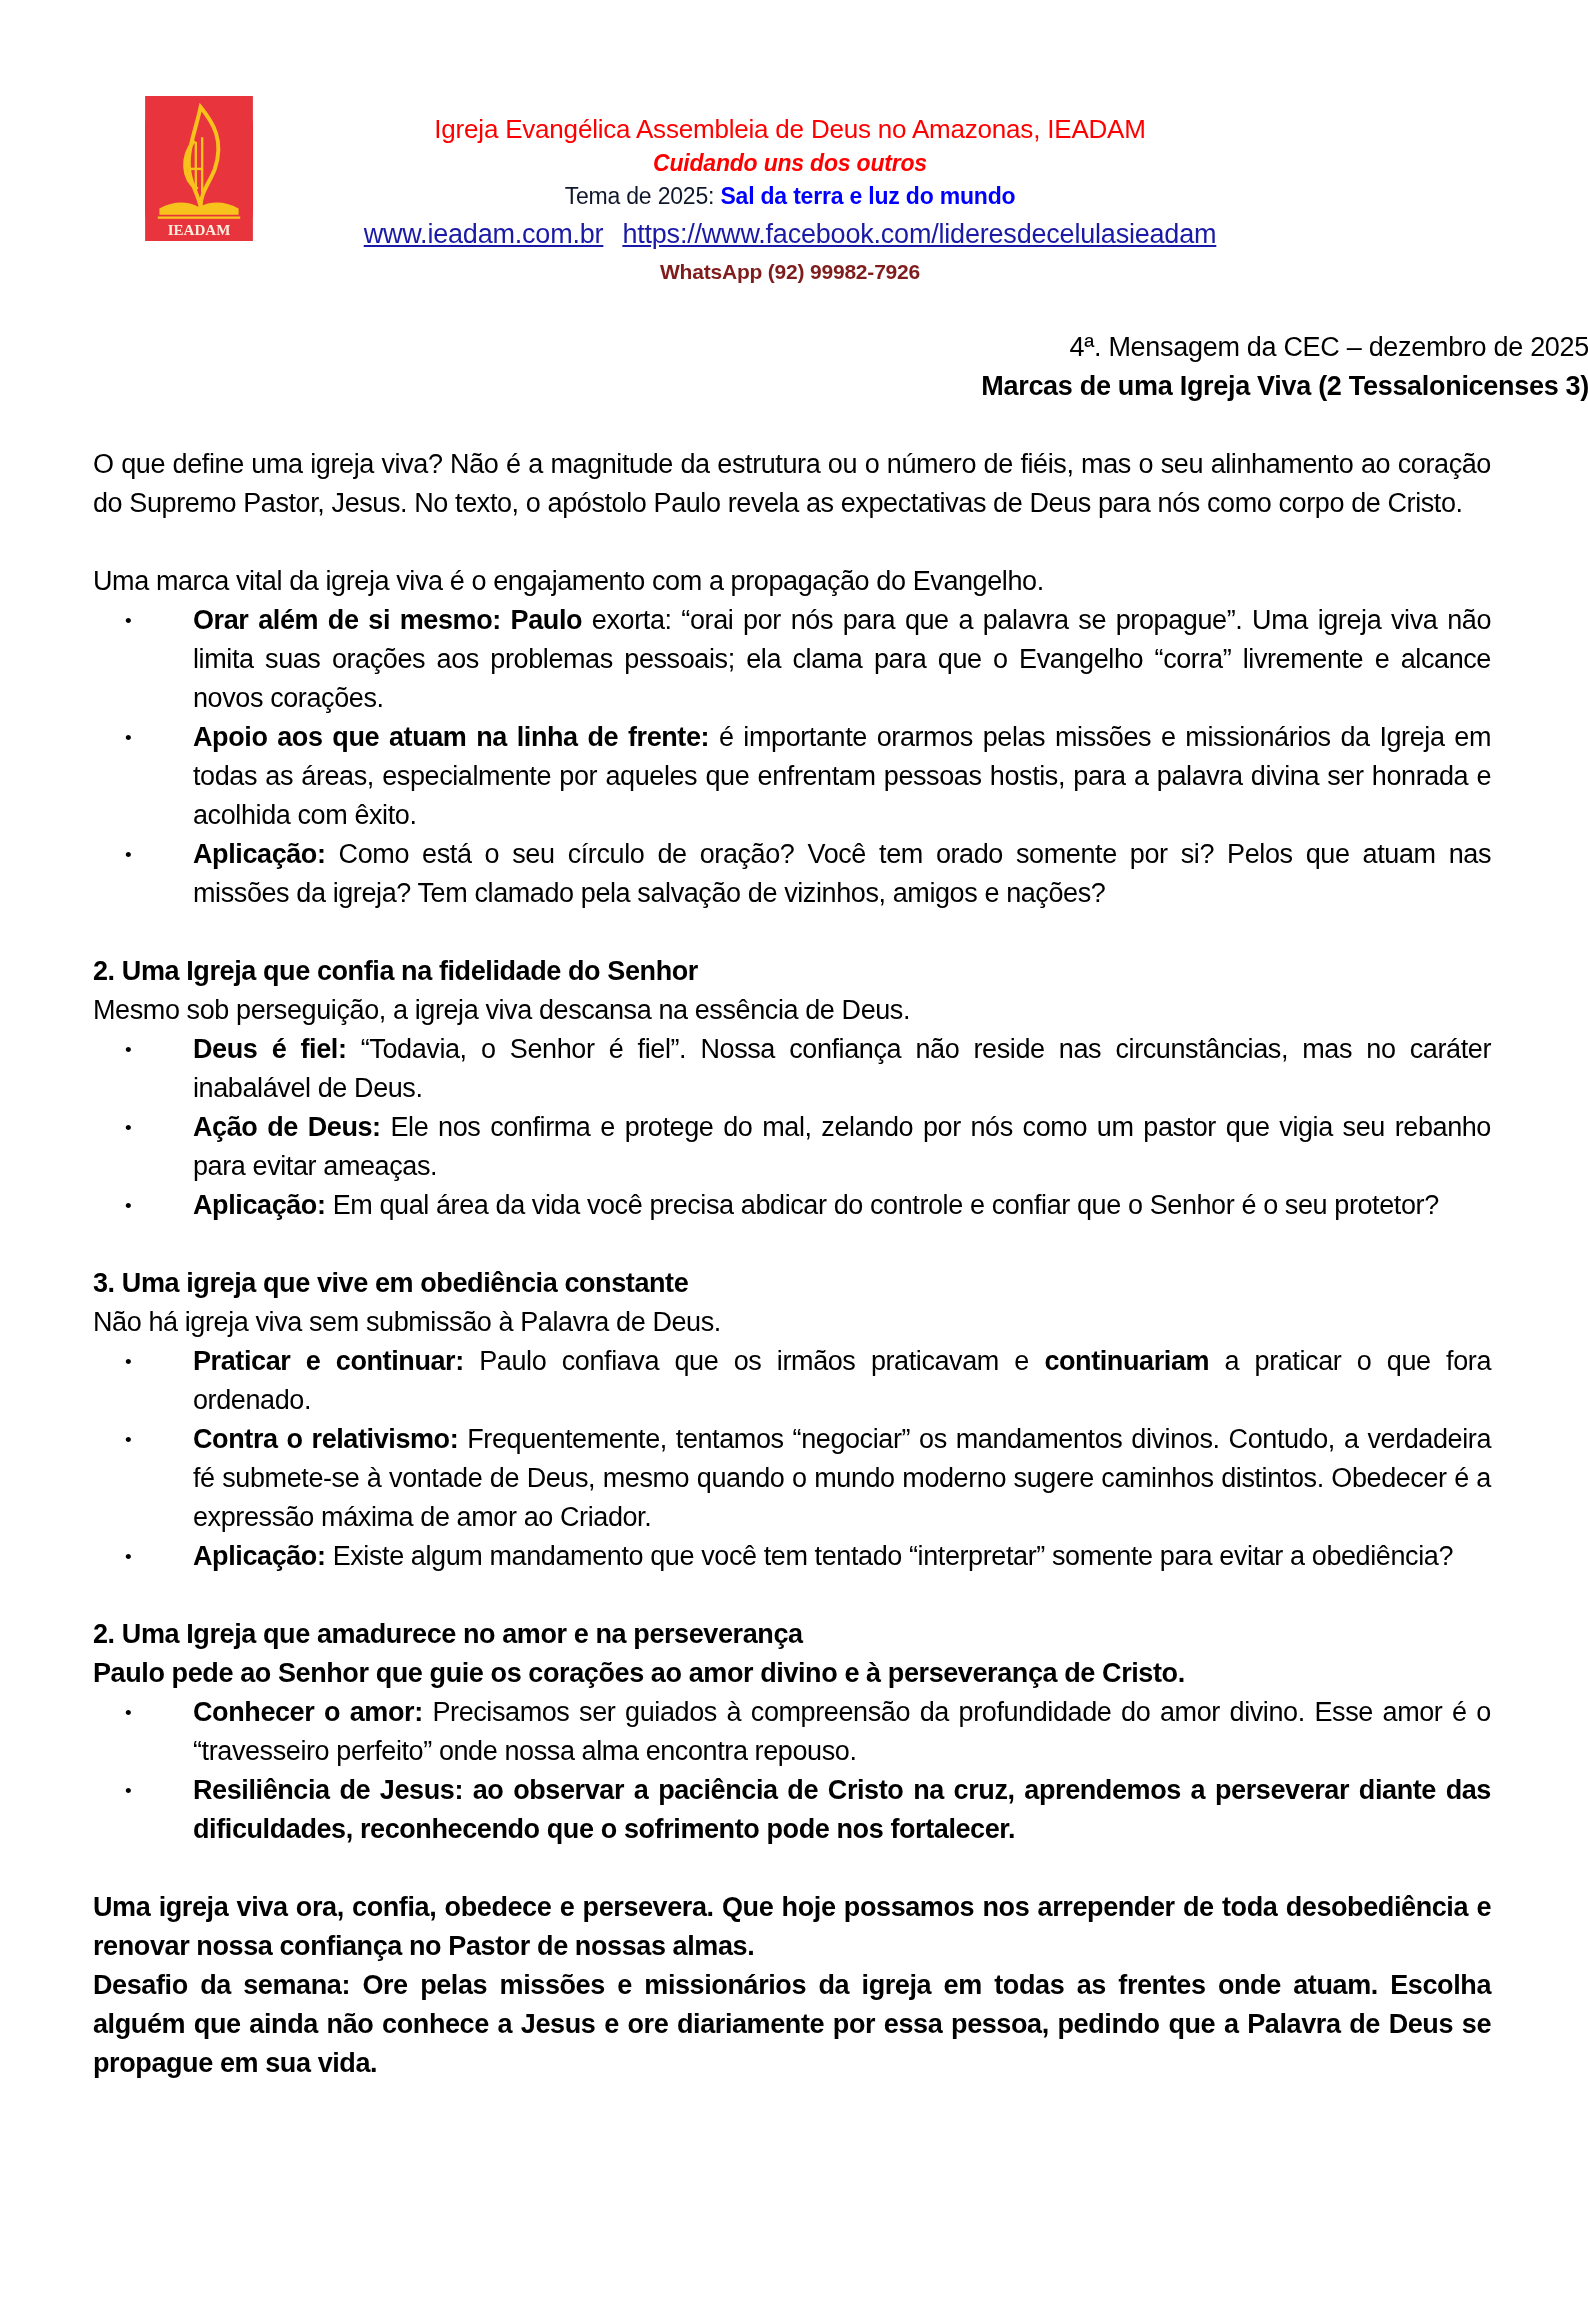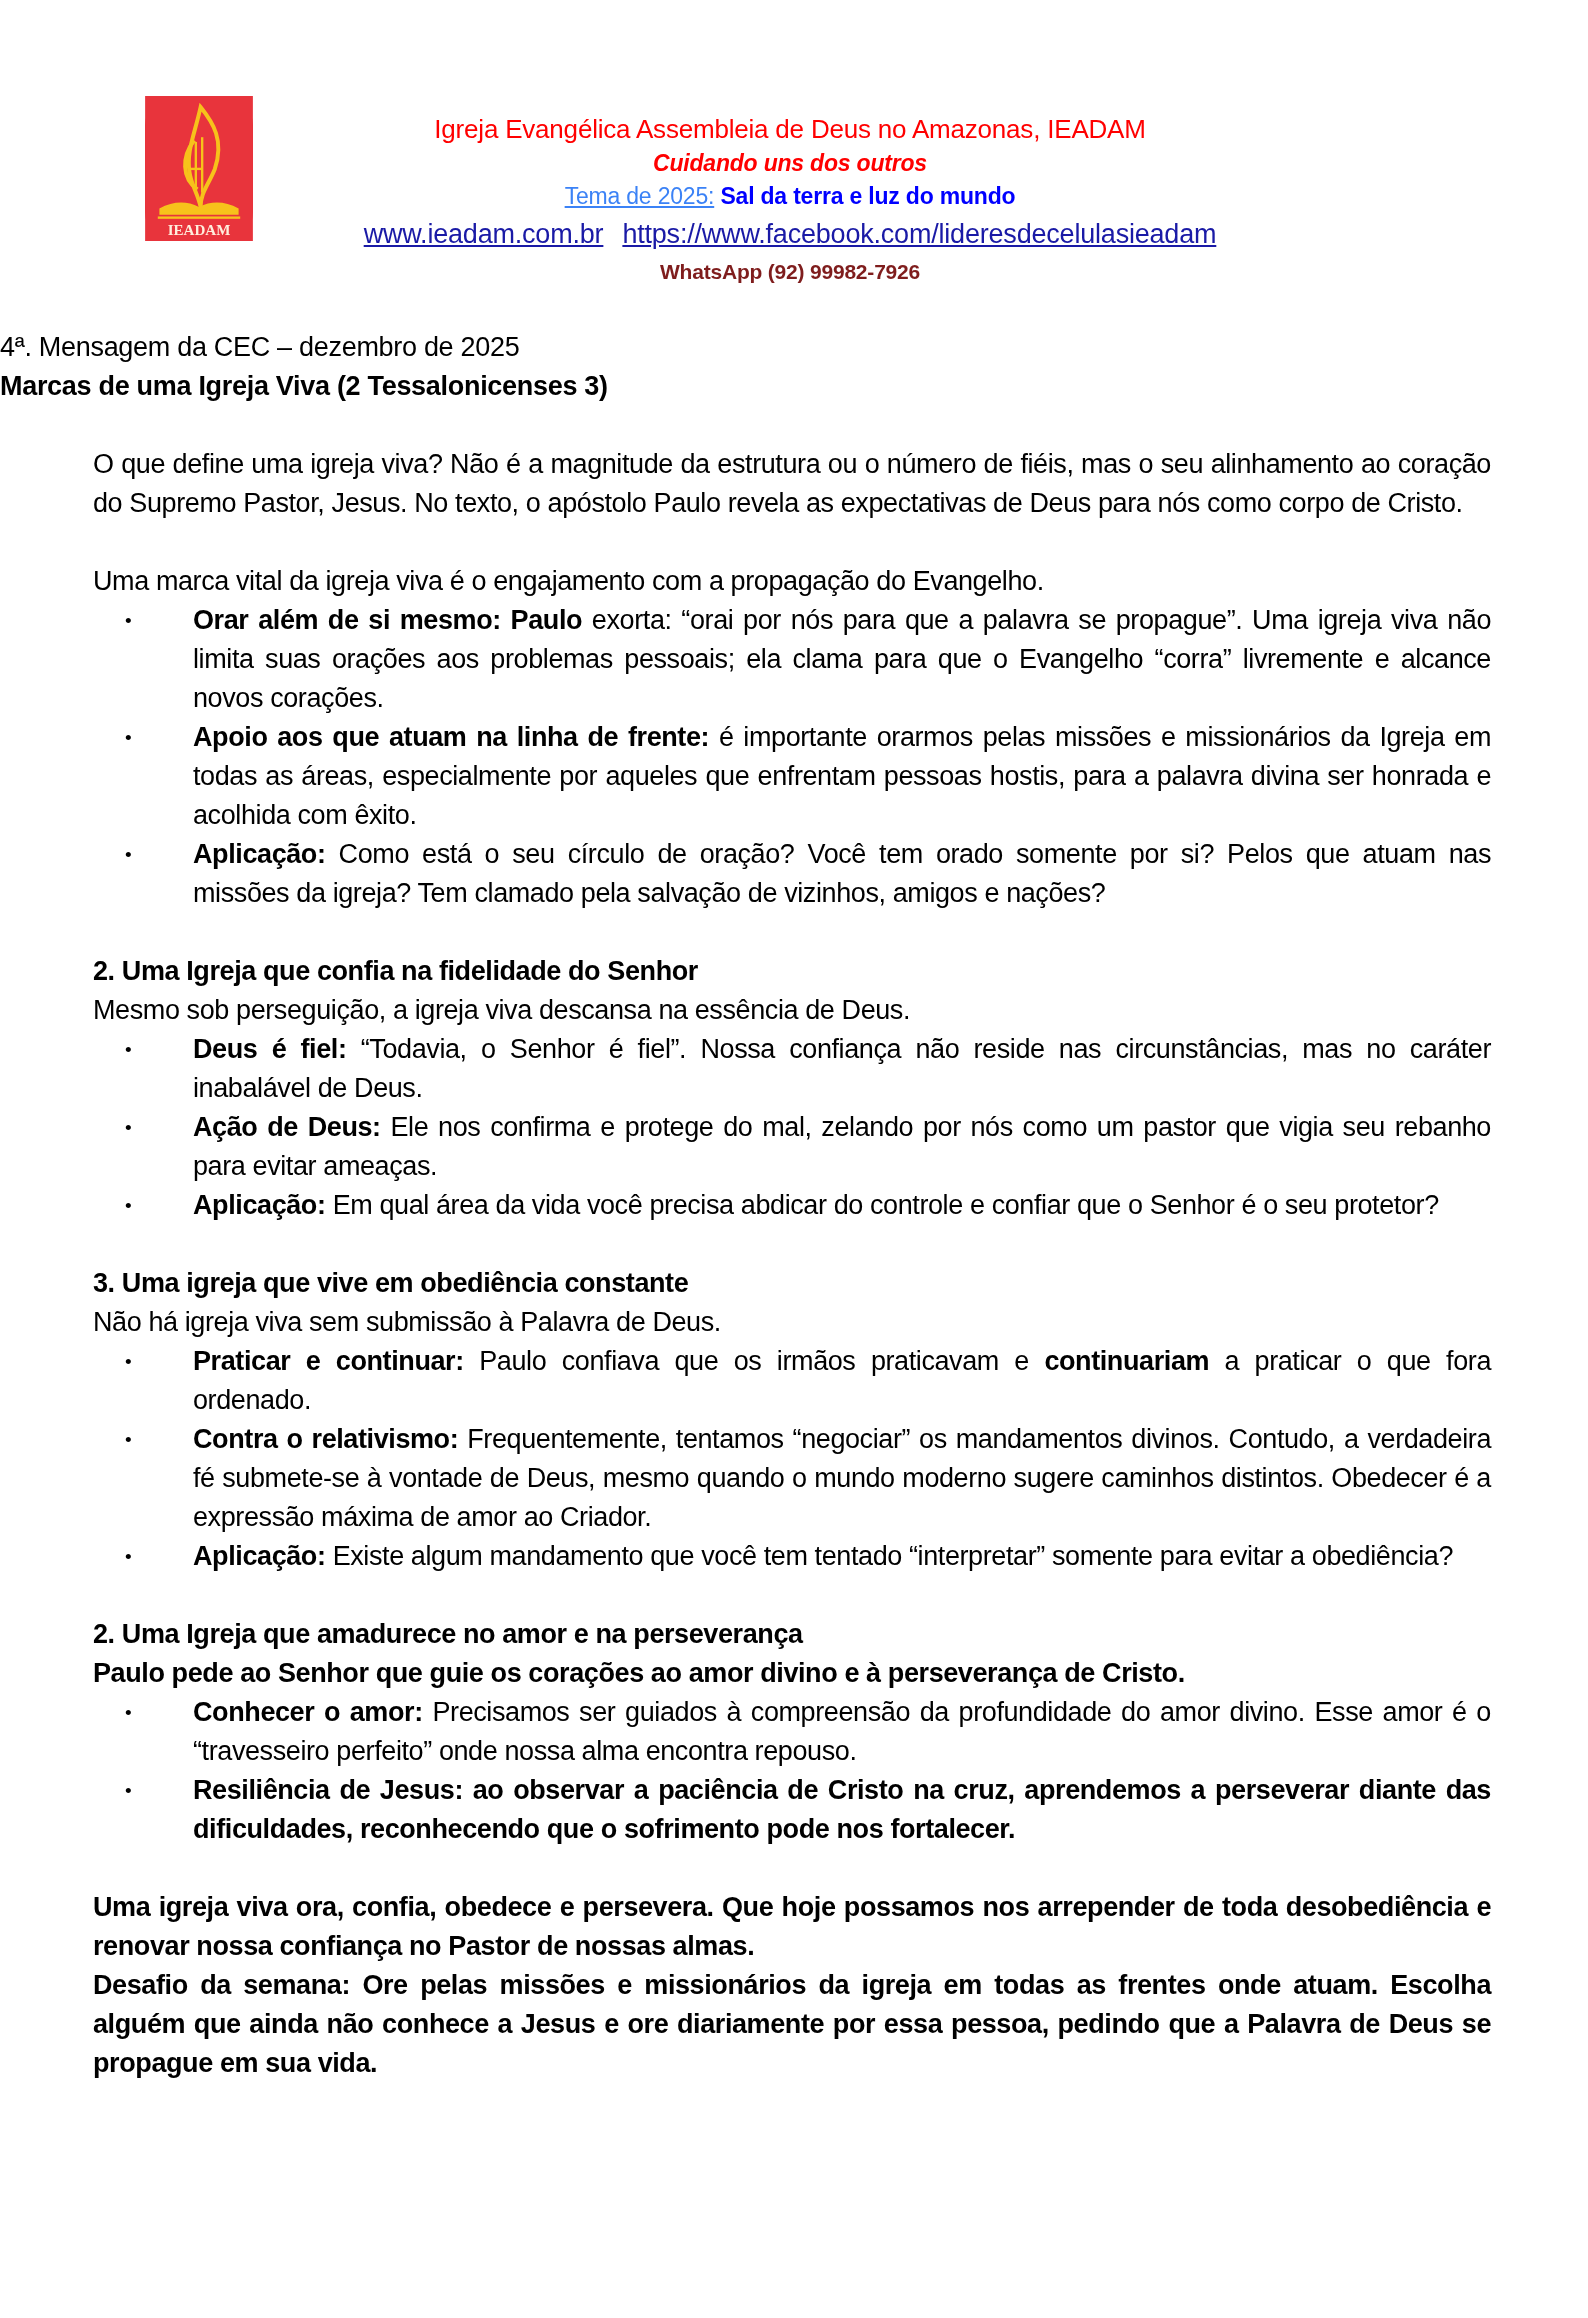--- a/index.html
+++ b/index.html
@@ -9,29 +9,29 @@
 
   
   .logo { position: absolute; left: 145px; top: 96px; width: 108px; height: 145px;
           background: #e8343c; border-radius: 29px; }
   .logo svg { width: 100%; height: 100%; display: block; }
   .hdr { position: absolute; left: 262px; width: 1056px; text-align: center;
          font-size: 24.6px; line-height: 32px; white-space: nowrap; letter-spacing: -0.2px; }
   .hdr-l1 { top: 113px; color: #ff0000; font-size: 26px; }
   .hdr-l2 { top: 147px; color: #ff0000; font-weight: bold; font-size: 23px; font-style: italic; }
   .hdr-l3 { top: 180px; font-size: 23px; }
-  .hdr-l3 .red { color: #3b82f6; text-decoration: underline; }
+  .hdr-l3 .red { color: #0f172a; }
   .hdr-l3 .blue { color: #0000ff; font-weight: bold; }
   .hdr-l4 { top: 218px; font-size: 27px; }
   .hdr-l4 a { color: #1a1aa6; text-decoration: underline; }
   .hdr-l4 .gap { display: inline-block; width: 19px; }
   .hdr-l5 { top: 256px; color: #7f1d1d; font-weight: bold; font-size: 21px; }
 
   
-  .center { position: absolute; left: 0; width: 1589px; text-align: left; font-size: 27px;
+  .center { position: absolute; left: 0; width: 1589px; text-align: right; font-size: 27px;
             line-height: 35px; letter-spacing: -0.3px; }
   .msg-line { top: 330px; }
   .msg-title { top: 369px; font-weight: bold; }
 
   
   .body { position: absolute; left: 93px; width: 1398px; font-size: 27px; line-height: 39px;
           letter-spacing: -0.4px; }
   .body p { margin: 0; text-align: justify; }
   .sec { margin: 0; }
   .sec-title { font-weight: bold; }

